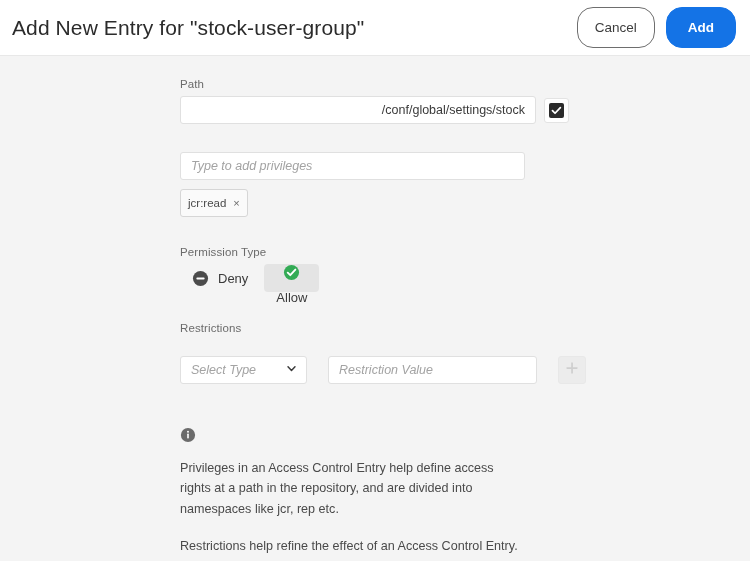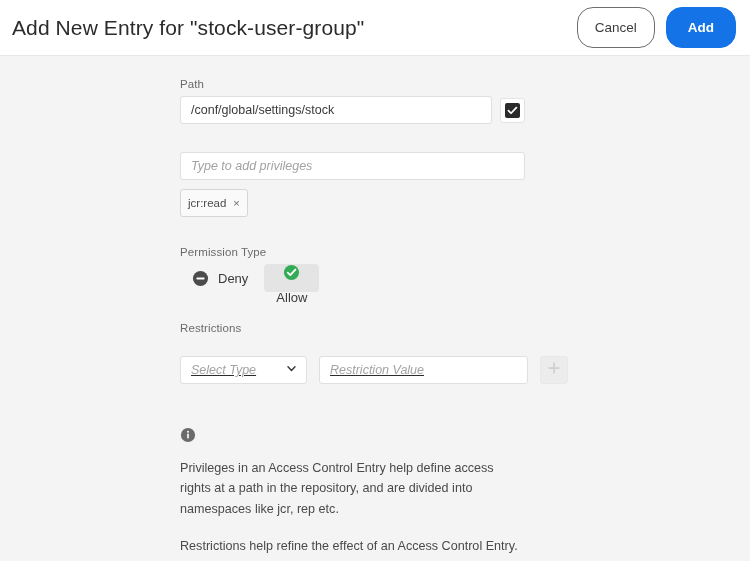--- a/index.html
+++ b/index.html
@@ -92,21 +92,21 @@
     font-size: 12.5px;
     font-family: "Liberation Sans", sans-serif;
     color: #3a3a3a;
     padding: 0 10px;
     outline: none;
   }
   .txt-input::placeholder {
     color: #a3a3a3;
     font-style: italic;
   }
-  .path-input { width: 312px; }
+  .path-input { width: 356px; text-align: right; }
   .priv-input { width: 345px; font-style: italic; }
 
   .check-box {
     width: 25px; height: 25px;
     background: #ffffff;
     border: 1px solid #e3e3e3;
     border-radius: 3px;
     display: flex; align-items: center; justify-content: center;
     cursor: pointer;
   }
@@ -152,21 +152,21 @@
     border-radius: 4px;
     font-size: 13px;
     color: #3a3a3a;
     cursor: pointer;
   }
   .perm-opt.selected { background: #e4e4e4; flex-direction: column; }
   .perm-icon { width: 17px; height: 17px; display: block; }
 
   
   .restr-block { margin-top: 30px; }
-  .restr-row { display: flex; align-items: center; gap: 12px; margin-top: 22px; text-decoration: underline; }
+  .restr-row { display: flex; align-items: center; gap: 21px; margin-top: 22px; }
   .select-box {
     width: 127px;
     height: 28px;
     background: #ffffff;
     border: 1px solid #e0e0e0;
     border-radius: 3px;
     display: flex;
     align-items: center;
     justify-content: space-between;
     padding: 0 9px 0 10px;

